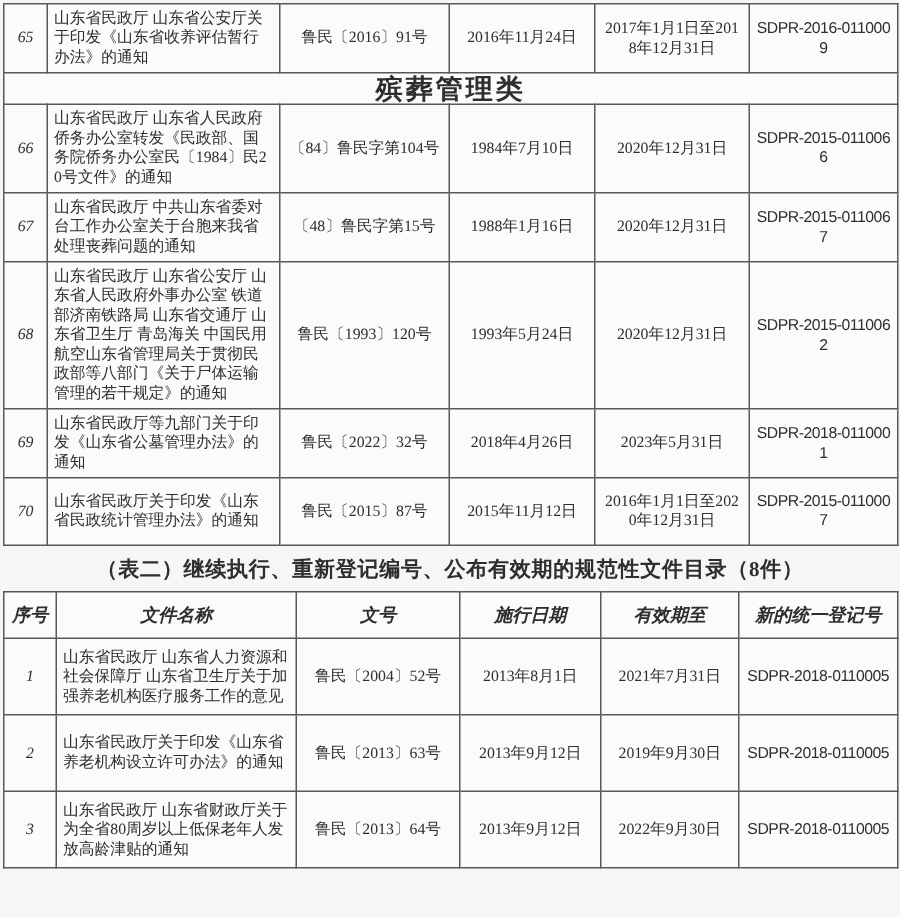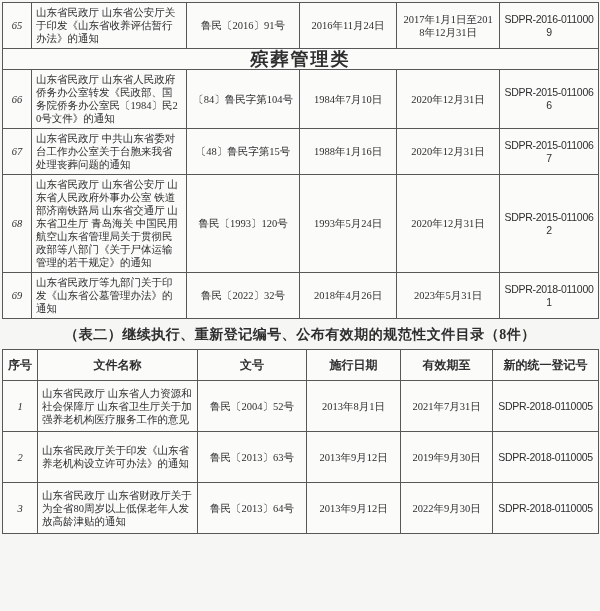--- a/index.html
+++ b/index.html
@@ -52,20 +52,21 @@
     letter-spacing:0.5px;
     white-space:nowrap;
   }
   table.t2 thead th{
     font-weight:bold;
     font-size:12px;
     text-align:center;
     height:26px;
     line-height:14px;
     padding:2px 3px;
+    font-style:italic;
   }
   
   #t1 col.co-no{width:29px}  #t1 col.co-name{width:155px}
   #t1 col.co-doc{width:113px}#t1 col.co-date{width:97px}
   #t1 col.co-valid{width:103px}#t1 col.co-reg{width:99px}
   
   #t2 col.co-no{width:35px}  #t2 col.co-name{width:160px}
   #t2 col.co-doc{width:109px}#t2 col.co-date{width:94px}
   #t2 col.co-valid{width:92px}#t2 col.co-reg{width:106px}
   #t1 tr.item-row td{height:38px;}
@@ -122,20 +123,28 @@
           <td class="c-reg">SDPR-2015-0110062</td>
         </tr>
         <tr class="item-row">
           <td class="c-no">69</td>
           <td class="c-name">山东省民政厅等九部门关于印发《山东省公墓管理办法》的通知</td>
           <td class="c-doc">鲁民〔2022〕32号</td>
           <td class="c-date">2018年4月26日</td>
           <td class="c-valid">2023年5月31日</td>
           <td class="c-reg">SDPR-2018-0110001</td>
         </tr>
+        <tr class="item-row">
+          <td class="c-no">70</td>
+          <td class="c-name">山东省民政厅关于印发《山东省民政统计管理办法》的通知</td>
+          <td class="c-doc">鲁民〔2015〕87号</td>
+          <td class="c-date">2015年11月12日</td>
+          <td class="c-valid">2016年1月1日至2020年12月31日</td>
+          <td class="c-reg">SDPR-2015-0110007</td>
+        </tr>
       </tbody>
   </table>
 
   <div class="t2-title">（表二）继续执行、重新登记编号、公布有效期的规范性文件目录（8件）</div>
 
   <table class="doc-table t2" id="t2">
     <colgroup>
       <col class="co-no">
         <col class="co-name">
         <col class="co-doc">

